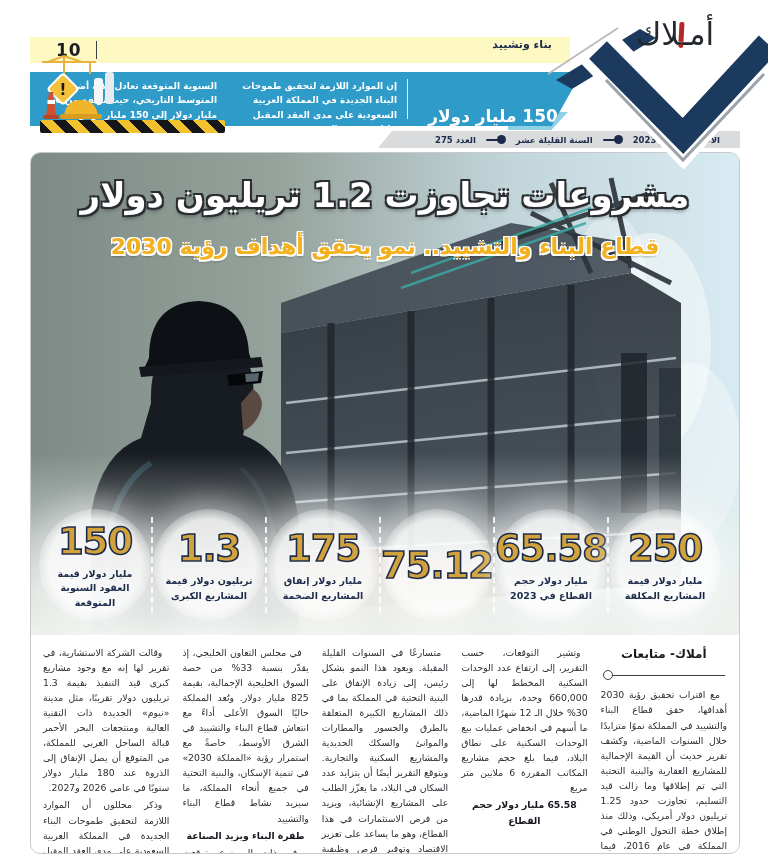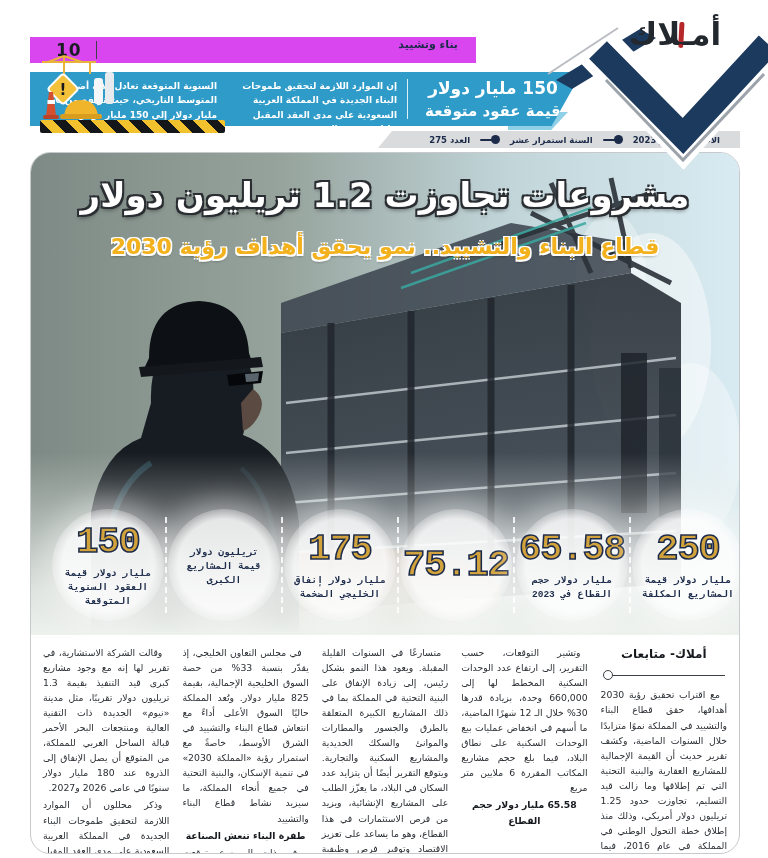--- a/index.html
+++ b/index.html
@@ -1,65 +1,65 @@
 <!DOCTYPE html>
 <html lang="ar"><head>
 <meta charset="utf-8">
 <style>
   html,body{margin:0;padding:0;}
   body{
     width:768px;height:858px;position:relative;background:#ffffff;
     font-family:"DejaVu Sans",sans-serif;overflow:hidden;
   }
   
-  .graybar{position:absolute;left:30px;top:37px;width:446px;height:26px;background:#d946ef;
+  .graybar{position:absolute;left:30px;top:37px;width:540px;height:26px;background:#fef9c3;
     display:flex;align-items:center;}
   .pagenum{font-size:17px;font-weight:bold;color:#1a1d22;margin-left:26px;letter-spacing:1px;}
   .pagenum-divider{width:1px;height:18px;background:#3c4148;margin-left:14px;}
   .section-title{position:absolute;right:18px;top:1px;font-size:11px;font-weight:bold;color:#1c2b4a;direction:rtl;}
   .masthead-svg{position:absolute;left:0;top:0;width:768px;height:210px;pointer-events:none;z-index:6;}
   .logo-text{position:absolute;right:18px;top:16px;width:150px;text-align:center;
-    font-size:31px;font-weight:bold;color:#23282f;direction:rtl;z-index:7;letter-spacing:-1px;}
+    font-size:31px;font-weight:normal;color:#23282f;direction:rtl;z-index:7;letter-spacing:-1px;}
   .logo-accent{position:absolute;right:84px;top:22px;width:5px;height:20px;background:#b6272a;
     border-radius:2px 2px 0 0;transform:rotate(3deg);z-index:8;}
   .logo-accent:after{content:"";position:absolute;left:0;bottom:-6px;width:5px;height:4px;background:#b6272a;border-radius:50%;}
   
   .banner{position:absolute;left:30px;top:72px;width:552px;height:54px;background:#2e9bc9;
     clip-path:polygon(0 0,100% 0,94.5% 100%,0 100%);display:flex;direction:rtl;color:#fff;z-index:3;}
   .banner-accent{position:absolute;left:508px;top:112px;width:60px;height:18px;background:#8fd0e7;
     clip-path:polygon(0 0,100% 0,72% 100%,0 100%);z-index:2;}
   .banner-main{width:158px;padding:6px 10px 0 4px;text-align:center;}
-  .banner-main .big{font-size:17px;font-weight:bold;line-height:1.25;}
+  .banner-main .big{font-size:17px;font-weight:bold;line-height:1.25;margin-top:28px;}
   .banner-main .small{font-size:15px;font-weight:bold;margin-top:3px;}
   .banner-sep{width:1px;background:rgba(255,255,255,.85);margin:7px 2px;}
   .banner-quote{width:168px;padding:7px 8px 0 4px;font-size:9px;line-height:1.6;text-align:right;font-weight:bold;}
   .hazard{position:absolute;left:40px;top:120px;width:185px;height:13px;z-index:5;
     background:repeating-linear-gradient(45deg,#14161a 0 9px,#f2c12e 9px 18px);border-radius:2px;}
   .construction-art{position:absolute;left:34px;top:52px;width:120px;height:72px;z-index:6;}
   
   .datestrip{position:absolute;left:378px;top:131px;width:362px;height:17px;background:#d9dbdd;
     clip-path:polygon(14px 0,100% 0,100% 100%,0 100%);display:flex;direction:rtl;align-items:center;
     font-size:8.5px;color:#1c2b4a;font-weight:bold;z-index:4;}
   .datestrip .item{white-space:nowrap;}
   .pin{display:inline-block;width:20px;height:9px;position:relative;margin:0 10px;}
   .pin .dot{position:absolute;right:0;top:0;width:9px;height:9px;border-radius:50%;background:#1c2b4a;}
   .pin .tail{position:absolute;left:0;top:3.5px;width:12px;height:2.5px;background:#1c2b4a;border-radius:2px;}
   
   .article-box{position:absolute;left:30px;top:152px;width:708px;height:700px;background:#fff;
-    border:1px solid #c7cacd;border-radius:20px;overflow:hidden;z-index:1;}
+    border:1px solid #c7cacd;border-radius:10px;overflow:hidden;z-index:1;}
   .hero{position:relative;width:100%;height:482px;}
   .hero svg{position:absolute;left:0;top:0;}
   .headline-wrap{position:absolute;left:0;top:22px;width:100%;text-align:center;direction:rtl;z-index:4;}
   .headline{font-size:34px;font-weight:bold;color:#ffffff;line-height:1.2;
     text-shadow:-2px -2px 0 #2a2d31,2px -2px 0 #2a2d31,-2px 2px 0 #2a2d31,2px 2px 0 #2a2d31,0 3px 4px rgba(0,0,0,.45);}
   .subheadline{font-size:22px;font-weight:bold;color:#f2b11d;margin-top:18px;
     text-shadow:-1.5px -1.5px 0 #fff,1.5px -1.5px 0 #fff,-1.5px 1.5px 0 #fff,1.5px 1.5px 0 #fff,0 2px 3px rgba(0,0,0,.5);}
   
-  .stats-row{position:absolute;left:13px;bottom:6px;width:100%;display:flex;justify-content:space-between;
-    padding:0 8px;box-sizing:border-box;z-index:5;font-family:Liberation Mono, monospace;}
+  .stats-row{position:absolute;left:0;bottom:6px;width:100%;display:flex;justify-content:flex-start;
+    padding:0 8px;box-sizing:border-box;z-index:5;}
   .stat{position:relative;width:112px;height:128px;display:flex;flex-direction:column;align-items:center;
     justify-content:center;text-align:center;direction:rtl;}
   .stat:before{content:"";position:absolute;left:50%;top:50%;width:112px;height:112px;margin:-56px 0 0 -56px;
     border-radius:50%;background:radial-gradient(circle,rgba(255,255,255,.82) 58%,rgba(255,255,255,.35) 74%,rgba(255,255,255,0) 78%);
     box-shadow:0 0 24px 10px rgba(255,255,255,.35);}
   .stat .num{position:relative;font-size:37px;font-weight:bold;color:#d2a23c;letter-spacing:-1px;
     -webkit-text-stroke:1.6px #1c2b4a;text-shadow:0 0 6px rgba(255,255,255,.9);}
   .stat .lbl{position:relative;font-size:9.5px;font-weight:bold;color:#1c2b4a;line-height:1.5;margin-top:4px;width:96px;}
   .stat-sep{width:0;border-left:2px dashed rgba(255,255,255,.85);height:96px;align-self:center;}
   
@@ -131,21 +131,21 @@
 </svg>
 <div class="hazard"></div>
 
 <div class="datestrip">
   <span style="width:20px"></span>
   <span class="item">الأحد 5 نوفمبر 2023</span>
   <span class="pin">
       <span class="dot"></span>
       <span class="tail"></span>
     </span>
-  <span class="item">السنة استمرار عشر</span>
+  <span class="item">السنة القليلة عشر</span>
   <span class="pin">
       <span class="dot"></span>
       <span class="tail"></span>
     </span>
   <span class="item">العدد 275</span>
 </div>
 
 <div class="article-box">
 
   <div class="hero">
@@ -232,26 +232,27 @@
       <div class="subheadline">قطاع البناء والتشييد.. نمو يحقق أهداف رؤية 2030</div>
     </div>
 
     <div class="stats-row">
       <div class="stat">
         <div class="num">150</div>
         <div class="lbl">مليار دولار قيمة العقود السنوية المتوقعة</div>
       </div>
       <div class="stat-sep"></div>
       <div class="stat">
+        <div class="num">1.3</div>
         <div class="lbl">تريليون دولار قيمة المشاريع الكبرى</div>
       </div>
       <div class="stat-sep"></div>
       <div class="stat">
         <div class="num">175</div>
-        <div class="lbl">مليار دولار إنفاق الخليجي الضخمة</div>
+        <div class="lbl">مليار دولار إنفاق المشاريع الضخمة</div>
       </div>
       <div class="stat-sep"></div>
       <div class="stat">
         <div class="num">75.12</div>
       </div>
       <div class="stat-sep"></div>
       <div class="stat">
         <div class="num">65.58</div>
         <div class="lbl">مليار دولار حجم القطاع في 2023</div>
       </div>
@@ -276,21 +277,21 @@
       <p>وتشير التوقعات، حسب التقرير، إلى ارتفاع عدد الوحدات السكنية المخطط لها إلى 660,000 وحدة، بزيادة قدرها 30% خلال الـ 12 شهرًا الماضية، ما أسهم في انخفاض عمليات بيع الوحدات السكنية على نطاق البلاد، فيما بلغ حجم مشاريع المكاتب المقررة 6 ملايين متر مربع</p>
       <p class="subhead">65.58 مليار دولار حجم القطاع</p>
 
     </div>
     <div class="col">
       <p>متسارعًا في السنوات القليلة المقبلة. ويعود هذا النمو بشكل رئيس، إلى زيادة الإنفاق على البنية التحتية في المملكة بما في ذلك المشاريع الكبيرة المتعلقة بالطرق والجسور والمطارات والموانئ والسكك الحديدية والمشاريع السكنية والتجارية. ويتوقع التقرير أيضًا أن يتزايد عدد السكان في البلاد، ما يعزّز الطلب على المشاريع الإنشائية، ويزيد من فرص الاستثمارات في هذا القطاع، وهو ما يساعد على تعزيز الاقتصاد وتوفير فرص وظيفية جديدة للمواطنين</p>
 
     </div>
     <div class="col">
       <p>في مجلس التعاون الخليجي، إذ يقدّر بنسبة 33% من حصة السوق الخليجية الإجمالية، بقيمة 825 مليار دولار. وتُعد المملكة حاليًا السوق الأعلى أداءً مع انتعاش قطاع البناء والتشييد في الشرق الأوسط، خاصةً مع استمرار رؤية «المملكة 2030» في تنمية الإسكان، والبنية التحتية في جميع أنحاء المملكة، ما سيزيد نشاط قطاع البناء والتشييد</p>
-      <p class="subhead">طفرة البناء تنعش الصناعة</p>
+      <p class="subhead">طفرة البناء ويزيد الصناعة</p>
       <p>وفي ذات الموضوع، توقعت شركة «ماكينزي» للاستشارات أن تنفق المملكة العربية السعودية أكثر من 175 مليار دولار سنويًا على المشاريع الصناعية والضخمة بين عامي 2025 و2028، مع وصول طفرة البناء في المملكة إلى ذروتها</p>
     </div>
     <div class="col">
       <p>وقالت الشركة الاستشارية، في تقرير لها إنه مع وجود مشاريع كبرى قيد التنفيذ بقيمة 1.3 تريليون دولار تقريبًا، مثل مدينة «نيوم» الجديدة ذات التقنية العالية ومنتجعات البحر الأحمر قبالة الساحل الغربي للمملكة، من المتوقع أن يصل الإنفاق إلى الذروة عند 180 مليار دولار سنويًا في عامي 2026 و2027.</p>
       <p>وذكر محللون أن الموارد اللازمة لتحقيق طموحات البناء الجديدة في المملكة العربية السعودية على مدى العقد المقبل هائلة، فقيمة العقود السنوية المتوقعة تعادل ثلاثة أضعاف المتوسط التاريخي، حيث ترتفع من 50 مليار دولار إلى 150 مليار دولار.</p>
     </div>
   </div>
 </div>
 
 </body></html>

